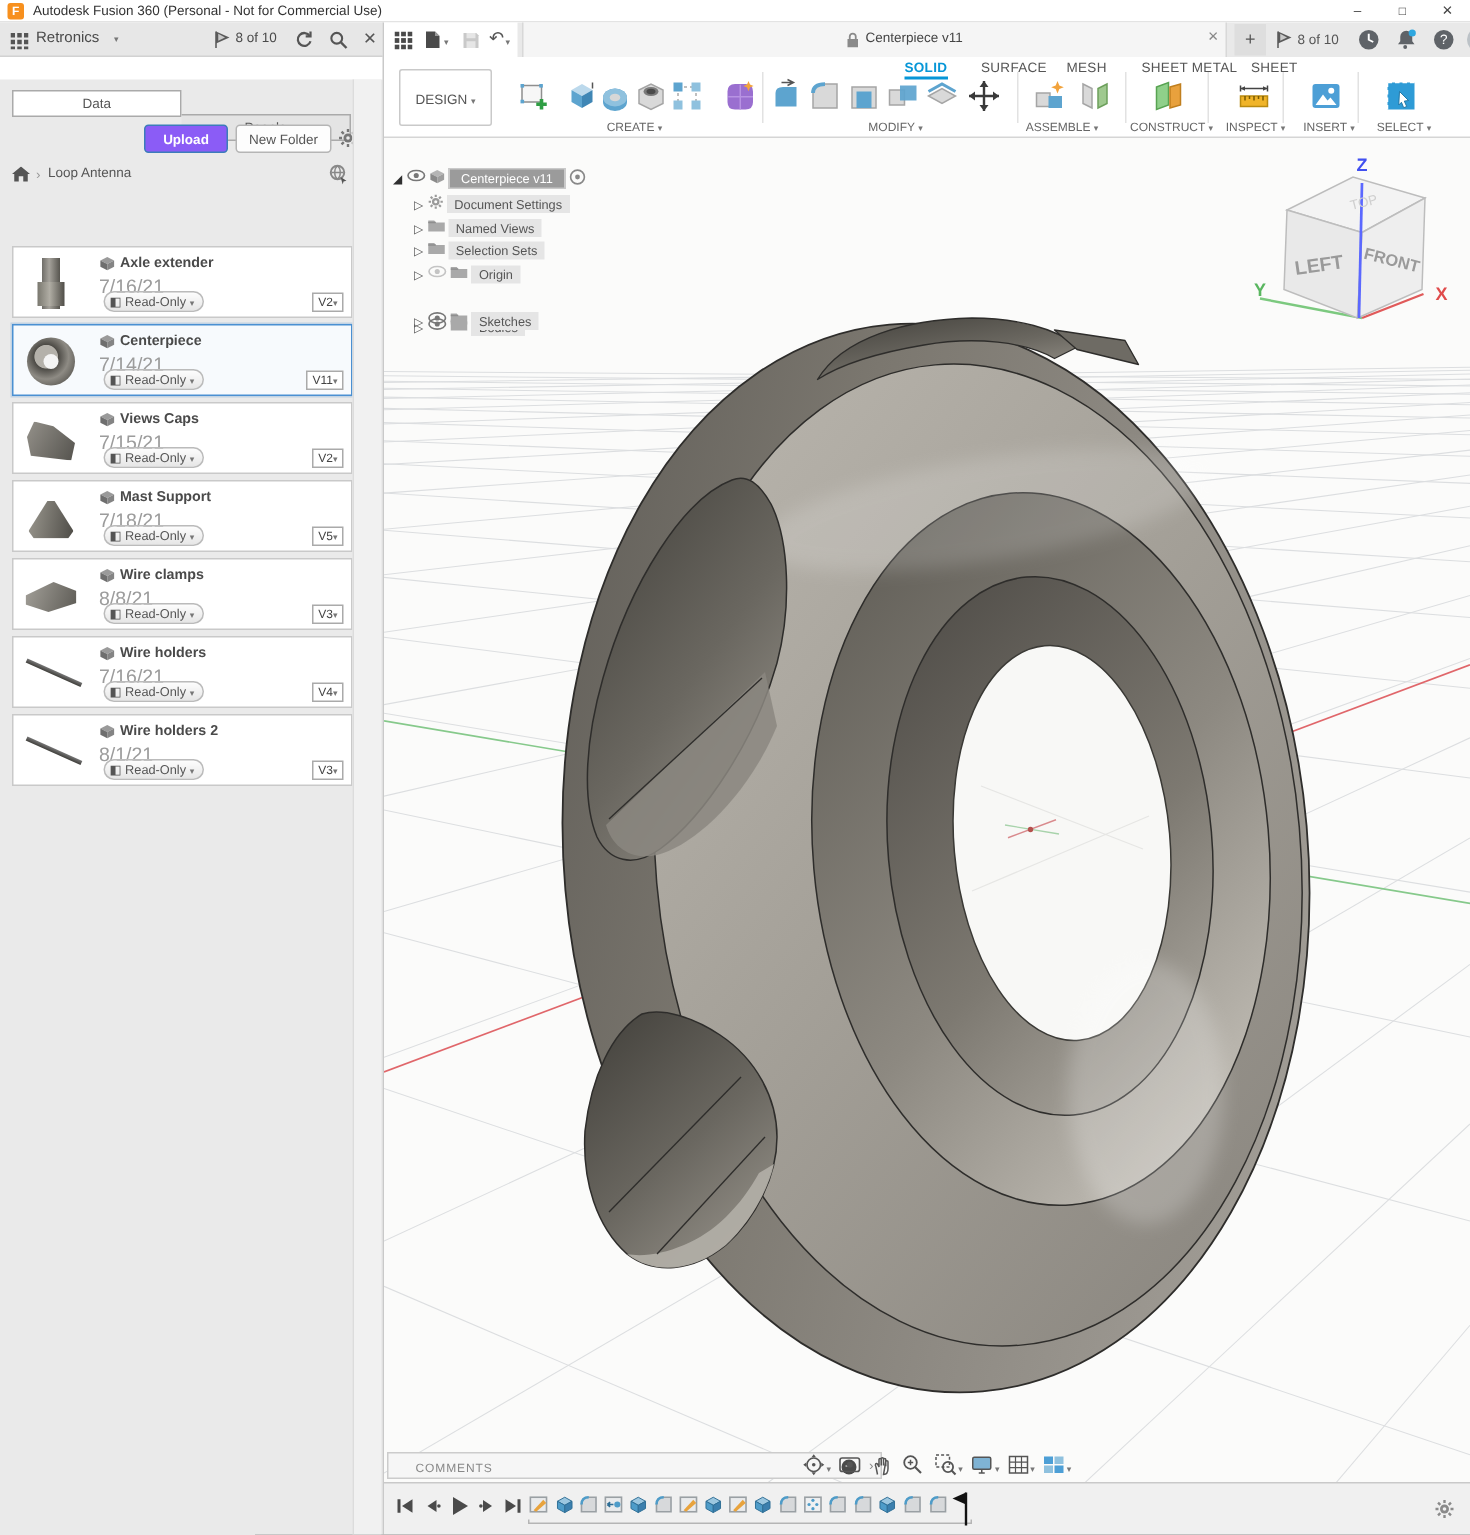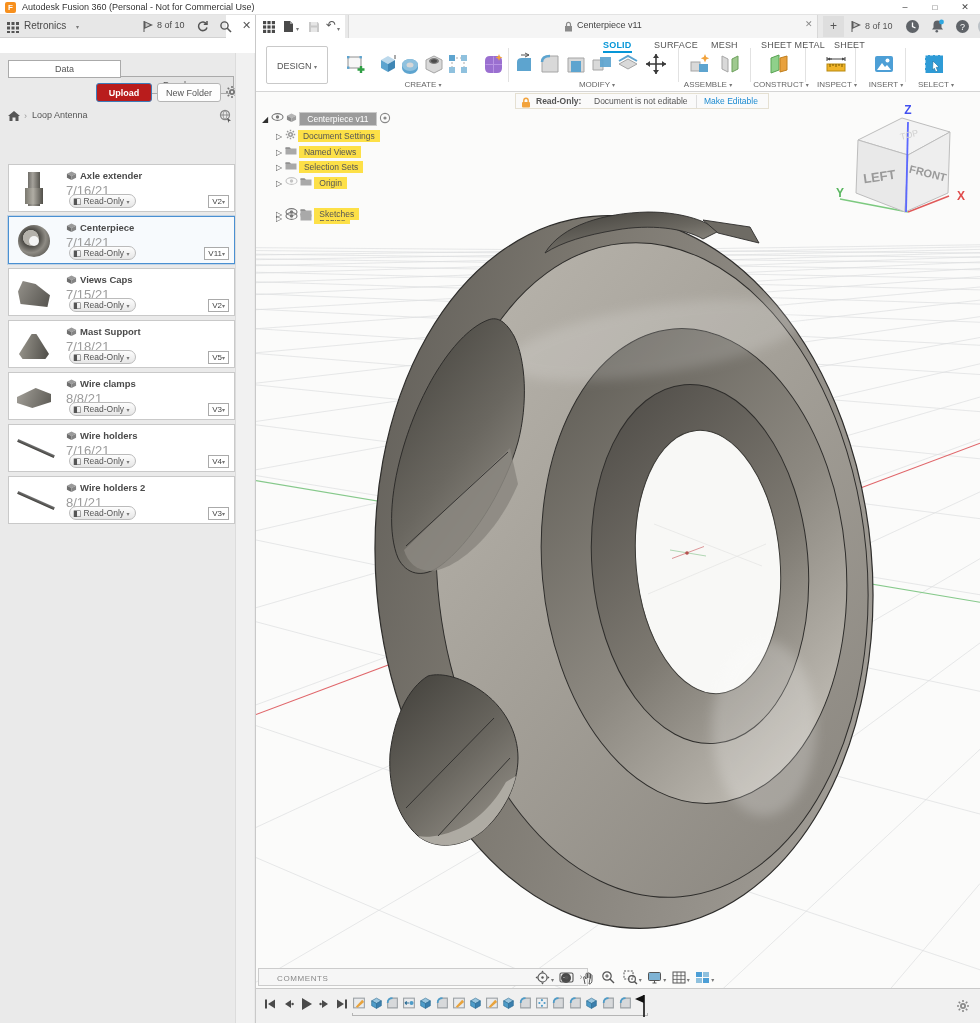--- a/index.html
+++ b/index.html
@@ -5,42 +5,42 @@
   html,body{margin:0;padding:0;background:#888;}
   *{box-sizing:border-box;font-family:"Liberation Sans","DejaVu Sans",sans-serif;}
   #app{position:relative;width:980px;height:1023px;background:#fff;overflow:hidden;margin:0 auto;}
   .abs{position:absolute;}
   
   #titlebar{position:absolute;left:0;top:0;width:980px;height:15px;background:#fff;border-bottom:1px solid #e3e3e3;}
   #appicon{position:absolute;left:5px;top:2px;width:11px;height:11px;background:#f7901e;color:#fff;font-size:8px;font-weight:bold;text-align:center;line-height:11px;border-radius:2px;}
   #apptitle{position:absolute;left:22px;top:2px;font-size:9px;color:#333;white-space:nowrap;}
   .winbtn{position:absolute;top:0;width:30px;height:15px;text-align:center;font-size:9px;color:#444;line-height:15px;cursor:default;}
   
-  #panelhead{position:absolute;left:0;top:15px;width:226px;height:23px;background:#e7e7e7;border-bottom:1px solid #d2d2d2;}
+  #panelhead{position:absolute;left:0;top:15px;width:255px;height:23px;background:#e7e7e7;border-bottom:1px solid #d2d2d2;}
   #panelhead .t{font-size:10px;color:#4a4a4a;}
   
   #topbar{position:absolute;left:256px;top:15px;width:724px;height:23px;background:#fff;}
   #doctabbar{position:absolute;left:89px;top:0;width:635px;height:23px;background:#e9e9e9;}
   #doctab{position:absolute;left:3px;top:0;width:470px;height:23px;background:#f5f5f5;border-left:1px solid #d8d8d8;border-right:1px solid #d8d8d8;}
   .caret{font-size:6px;color:#777;}
   
   #ribbon{position:absolute;left:256px;top:38px;width:724px;height:54px;background:#fff;border-bottom:1px solid #d5d5d5;}
   #designbtn{position:absolute;left:10px;top:8px;width:62px;height:38px;border:1px solid #c9c9c9;border-radius:2px;background:#fff;font-size:9px;color:#555;text-align:center;line-height:38px;}
   .rtab{position:absolute;top:2px;font-size:9px;color:#555;letter-spacing:.2px;}
   .rtab.active{color:#0696d7;font-weight:bold;border-bottom:2px solid #0696d7;padding-bottom:1px;}
   .glabel{position:absolute;top:42px;font-size:8px;color:#666;transform:translateX(-50%);white-space:nowrap;}
   .ric{position:absolute;top:14px;width:24px;height:24px;}
   .rdiv{position:absolute;top:10px;width:1px;height:34px;background:#e2e2e2;}
   
   #datapanel{position:absolute;left:0;top:53px;width:255px;height:985px;background:#eaeaea;}
   #scrollgutter{position:absolute;left:235px;top:0;width:19px;height:985px;background:#f1f1f1;border-left:1px solid #dcdcdc;}
   .ptab{position:absolute;top:7px;height:18px;width:113px;font-size:9px;color:#555;text-align:center;line-height:17px;border:1px solid #aaa;}
   .ptab.active{background:#fff;}
   .ptab.idle{background:#e4e4e4;border-left:none;}
-  #uploadbtn{position:absolute;left:96px;top:30px;width:56px;height:19px;background:#b91c1c;border:1px solid #3c7cba;border-radius:3px;color:#fff;font-size:9px;font-weight:bold;text-align:center;line-height:18px;}
+  #uploadbtn{position:absolute;left:96px;top:30px;width:56px;height:19px;background:#8b5cf6;border:1px solid #3c7cba;border-radius:3px;color:#fff;font-size:9px;font-weight:bold;text-align:center;line-height:18px;}
   #newfolderbtn{position:absolute;left:157px;top:30px;width:64px;height:19px;background:#fdfdfd;border:1px solid #b5b5b5;border-radius:3px;color:#555;font-size:9px;text-align:center;line-height:18px;}
   #crumbrow{position:absolute;left:0;top:56px;width:235px;height:16px;font-size:9px;color:#555;}
   .card{position:absolute;left:8px;width:227px;height:48px;background:#fff;border:1px solid #c9c9c9;margin-top:36px;}
   .card.sel{border:1px solid #4a90d2;background:#f7fafd;box-shadow:0 0 0 1px rgba(74,144,210,.25);}
   .thumb{position:absolute;left:5px;top:4px;width:40px;height:40px;}
   .cicon{position:absolute;left:57px;top:5px;width:11px;height:11px;}
   .cname{position:absolute;left:71px;top:5px;font-size:9.5px;font-weight:bold;color:#4a4a4a;white-space:nowrap;}
   .cdate{position:absolute;left:57px;top:18px;font-size:13px;color:#9c9c9c;}
   .pill{position:absolute;left:60px;top:29px;height:14px;padding:0 6px 0 3px;border:1px solid #bbb;border-radius:8px;background:linear-gradient(#fdfdfd,#e6e6e6);font-size:8.5px;color:#555;line-height:13px;white-space:nowrap;}
   .vchip{position:absolute;right:5px;top:30px;height:13px;padding:0 3px;border:1px solid #aaa;background:#fff;font-size:8px;color:#444;line-height:12px;}
@@ -51,21 +51,21 @@
   .th-donut:before{content:"";position:absolute;left:11px;top:11px;width:10px;height:10px;border-radius:50%;background:#f4f4f4;}
   .th-wedge{position:absolute;left:4px;top:8px;width:32px;height:26px;background:linear-gradient(120deg,#94918a,#55534e);clip-path:polygon(15% 0,55% 12%,100% 55%,92% 100%,8% 88%,0 40%);}
   .th-cone{position:absolute;left:5px;top:9px;width:30px;height:25px;background:linear-gradient(100deg,#9b988f,#4e4c47);clip-path:polygon(42% 0,58% 0,100% 80%,88% 100%,12% 100%,0 80%);}
   .th-plate{position:absolute;left:3px;top:11px;width:34px;height:20px;background:linear-gradient(110deg,#a3a099,#5d5b55);clip-path:polygon(0 45%,55% 0,100% 30%,100% 70%,45% 100%,0 75%);}
   .th-rod{position:absolute;left:2px;top:18px;width:40px;height:3px;background:linear-gradient(#777,#3f3e3a);transform:rotate(24deg);}
   
   #viewport{position:absolute;left:256px;top:92px;width:724px;height:896px;background:#fbfbfa;overflow:hidden;}
   #vpline{position:absolute;left:255px;top:15px;width:1px;height:1008px;background:#c9c9c9;}
   #browserhead{position:absolute;left:2px;top:1px;width:330px;height:16px;background:rgba(248,248,248,.92);border:1px solid #ddd;font-size:8px;color:#777;letter-spacing:.6px;}
   .treerow{position:absolute;left:6px;height:15px;font-size:8.5px;color:#555;white-space:nowrap;}
-  .chip{background:#fde047;padding:1px 5px;}
+  .chip{background:#e5e5e5;padding:1px 5px;}
   .rootchip{background:#9b9b9b;color:#fff;padding:1px 7px;border:1px solid #c9c9c9;}
   #robanner{position:absolute;left:259px;top:1px;width:254px;height:16px;background:rgba(250,250,250,.95);border:1px solid #e5e0d2;font-size:8.5px;color:#555;}
   #robanner a{color:#1c8bd0;text-decoration:none;}
   
   #commentsbar{position:absolute;left:2px;top:876px;width:330px;height:18px;background:#f6f6f6;border:1px solid #ccc;font-size:8px;color:#888;letter-spacing:.6px;}
   #navbar{position:absolute;left:278px;top:876px;width:182px;height:18px;}
   .navic{display:inline-block;vertical-align:middle;margin:0 1px;}
   
   #timeline{position:absolute;left:256px;top:988px;width:724px;height:35px;background:#f0f0f0;border-top:1px solid #c9c9c9;}
   .tlfeat{position:absolute;top:7px;width:15px;height:14px;}
@@ -625,30 +625,20 @@
           <ellipse cx="6.5" cy="4" rx="5.5" ry="3.4" fill="none" stroke="#777" stroke-width="1.1"></ellipse>
           <circle cx="6.5" cy="4" r="1.7" fill="#777"></circle>
         </svg>
       <svg width="12" height="10" viewBox="0 0 12 10">
           <path d="M0.5 2 h4 l1 1.4 h6 v6 h-11 Z" fill="#a9a9a9"></path>
           <path d="M0.5 3.4 h5" stroke="#8e8e8e"></path>
         </svg>
       <span class="chip">Sketches</span>
     </div>
 
-    <div id="robanner">
-      <svg style="position:absolute;left:5px;top:3px;" width="10" height="11" viewBox="0 0 10 11">
-          <rect x="1" y="5" width="8" height="5.5" rx="1" fill="#f2a33c"></rect>
-          <path d="M2.8 5 V3.4 a2.2 2.2 0 0 1 4.4 0 V5" fill="none" stroke="#f2a33c" stroke-width="1.4"></path>
-        </svg>
-      <b style="position:absolute;left:20px;top:2px;">Read-Only:</b>
-      <span style="position:absolute;left:78px;top:2px;">Document is not editable</span>
-      <span style="position:absolute;left:180px;top:1px;height:13px;width:1px;background:#ddd;"></span>
-      <a href="#" style="position:absolute;left:188px;top:2px;">Make Editable</a>
-    </div>
 
     <svg style="position:absolute;left:579px;top:8px;" width="150" height="130" viewBox="0 0 150 130">
       <line x1="73" y1="112" x2="5" y2="99" stroke="#7cc97f" stroke-width="1.6"></line>
       <line x1="73" y1="112" x2="114" y2="96" stroke="#e05a5a" stroke-width="1.6"></line>
       <polygon points="23,40 67,18 115,32 73,55" fill="#f3f3f3" stroke="#bdbdbd"></polygon>
       <polygon points="23,40 73,55 70,112 21,93" fill="#e9e9e9" stroke="#bdbdbd"></polygon>
       <polygon points="73,55 115,32 113,93 70,112" fill="#eeeeee" stroke="#bdbdbd"></polygon>
       <line x1="71" y1="112" x2="73" y2="22" stroke="#5b68ff" stroke-width="1.8"></line>
       <text x="66" y="40" font-size="9" fill="#cfcfcf" transform="rotate(-14 66 40) ">TOP</text>
       <text x="45" y="81" font-size="13" font-weight="bold" fill="#9a9a9a" text-anchor="middle" transform="rotate(-8 45 81)">LEFT</text>

